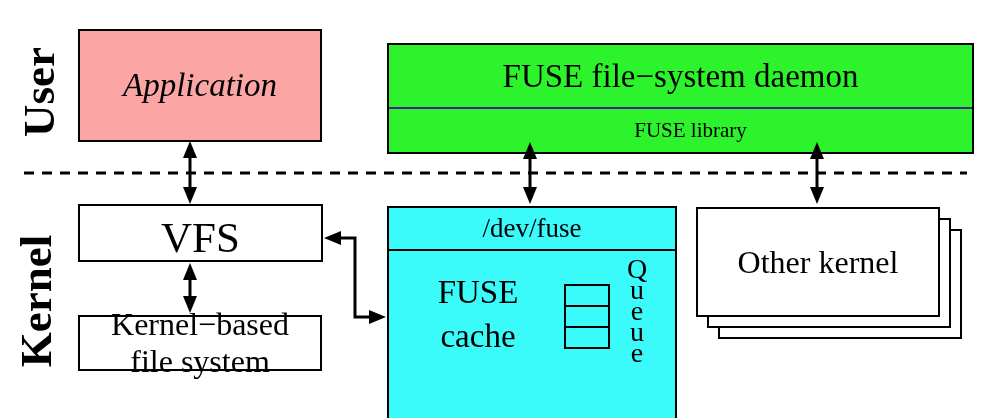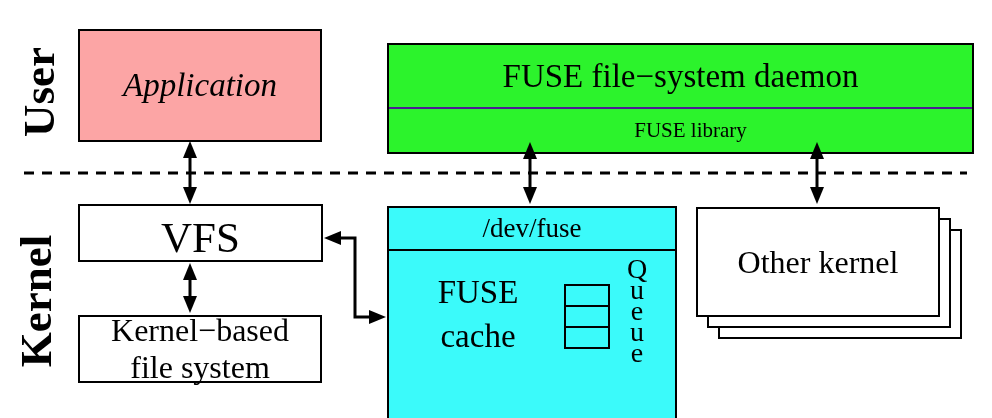--- a/index.html
+++ b/index.html
@@ -16,21 +16,21 @@
   
   .app{left:78px;top:29px;width:244px;height:113px;font-size:33px;}
   
   .daemon{left:387px;top:43px;width:587px;height:111px;display:flex;flex-direction:column;}
   .daemon-title{height:62px;font-size:33px;}
   .daemon-lib{flex:1;border-top:2px solid #4c1d95;font-size:21px;padding-left:20px;}
   
   .vfs{left:78px;top:204px;width:245px;height:58px;font-size:43px;padding-top:8px;}
   .cache{left:78px;top:204px;width:80px;height:37px;font-size:21px;z-index:3;}
   
-  .kfs{left:78px;top:315px;width:244px;height:68px;font-size:32px;line-height:37px;flex-direction:column;}
+  .kfs{left:78px;top:315px;width:244px;height:56px;font-size:32px;line-height:37px;flex-direction:column;}
   
   .driver{left:387px;top:206px;width:290px;height:242px;}
   .driver-header{position:absolute;left:0;top:0;right:0;height:41px;border-bottom:2px solid #000;font-size:27px;}
   .driver-name{position:absolute;left:9px;top:62px;width:160px;font-size:33px;line-height:44px;text-align:center;}
   .qstack{position:absolute;left:175px;top:76px;width:46px;}
   .qcell{width:46px;height:23px;border:2px solid #000;box-sizing:border-box;margin-top:-2px;}
   .qcell:first-child{margin-top:0;}
   .qletters{position:absolute;left:226px;top:50px;width:44px;text-align:center;font-size:28px;line-height:21px;}
   .qletters span{display:block;}
   

